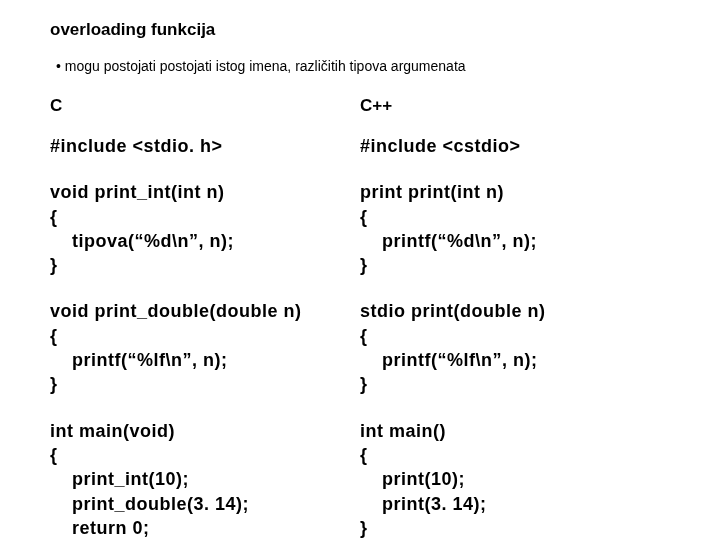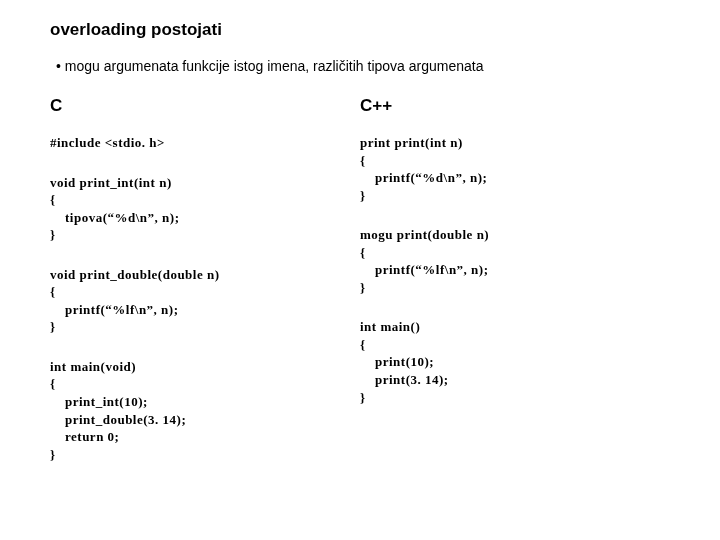--- a/index.html
+++ b/index.html
@@ -29,34 +29,34 @@
   }
   .col {
     flex: 1;
   }
   .col-header {
     font-weight: bold;
     font-size: 17px;
     margin-bottom: 18px;
   }
   .codeblock {
-    font-family: Liberation Serif, serif;
-    font-size: 13px;
+    font-family: Liberation Sans, sans-serif;
+    font-size: 18px;
     font-weight: bold;
     white-space: pre;
     line-height: 1.35;
     margin-bottom: 22px;
     letter-spacing: 0.5px;
   }
 </style>
 </head>
 <body>
 
-<div class="title">overloading postojati</div>
-<div class="bullet">• mogu argumenata funkcije istog imena, različitih tipova argumenata</div>
+<div class="title">overloading funkcija</div>
+<div class="bullet">• mogu postojati postojati istog imena, različitih tipova argumenata</div>
 
 <div class="cols">
   <div class="col">
     <div class="col-header">C</div>
     <div class="codeblock">#include &lt;stdio. h&gt;</div>
     <div class="codeblock">void print_int(int n)
 {
     tipova(“%d\n”, n);
 }</div>
     <div class="codeblock">void print_double(double n)
@@ -65,25 +65,26 @@
 }</div>
     <div class="codeblock">int main(void)
 {
     print_int(10);
     print_double(3. 14);
     return 0;
 }</div>
   </div>
   <div class="col">
     <div class="col-header">C++</div>
+    <div class="codeblock">#include &lt;cstdio&gt;</div>
     <div class="codeblock">print print(int n)
 {
     printf(“%d\n”, n);
 }</div>
-    <div class="codeblock">mogu print(double n)
+    <div class="codeblock">stdio print(double n)
 {
     printf(“%lf\n”, n);
 }</div>
     <div class="codeblock">int main()
 {
     print(10);
     print(3. 14);
 }</div>
   </div>
 </div>

